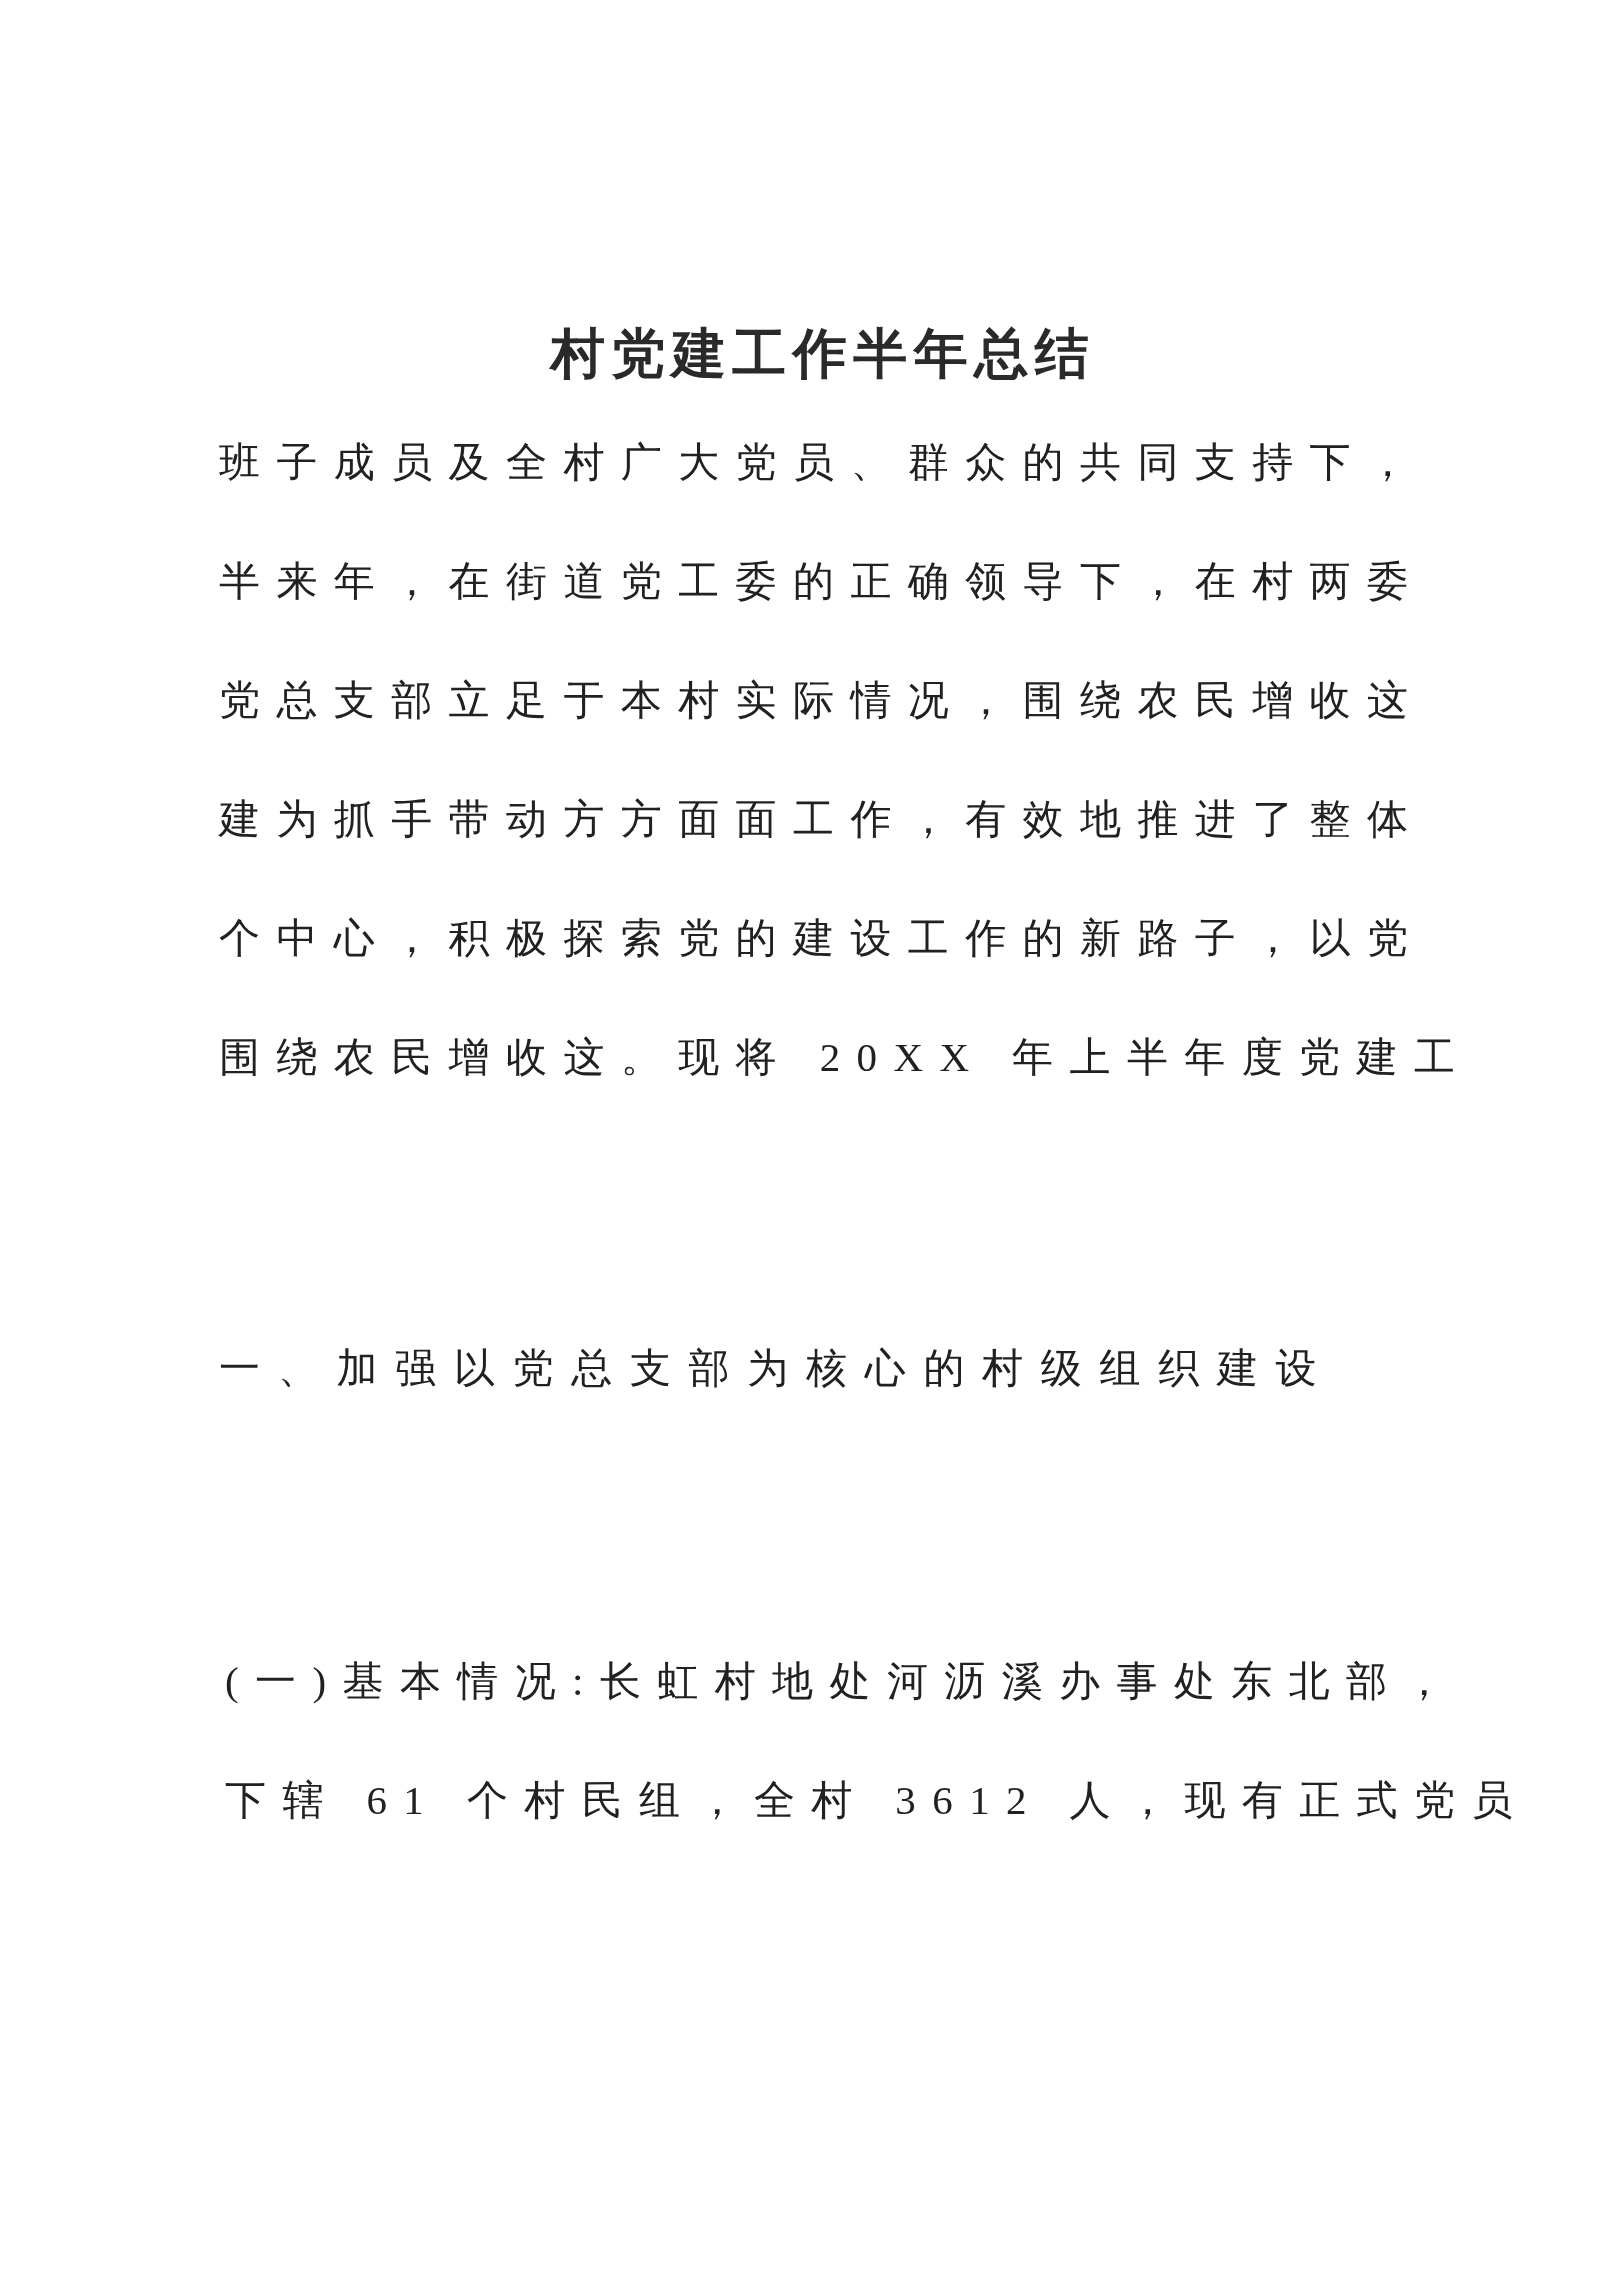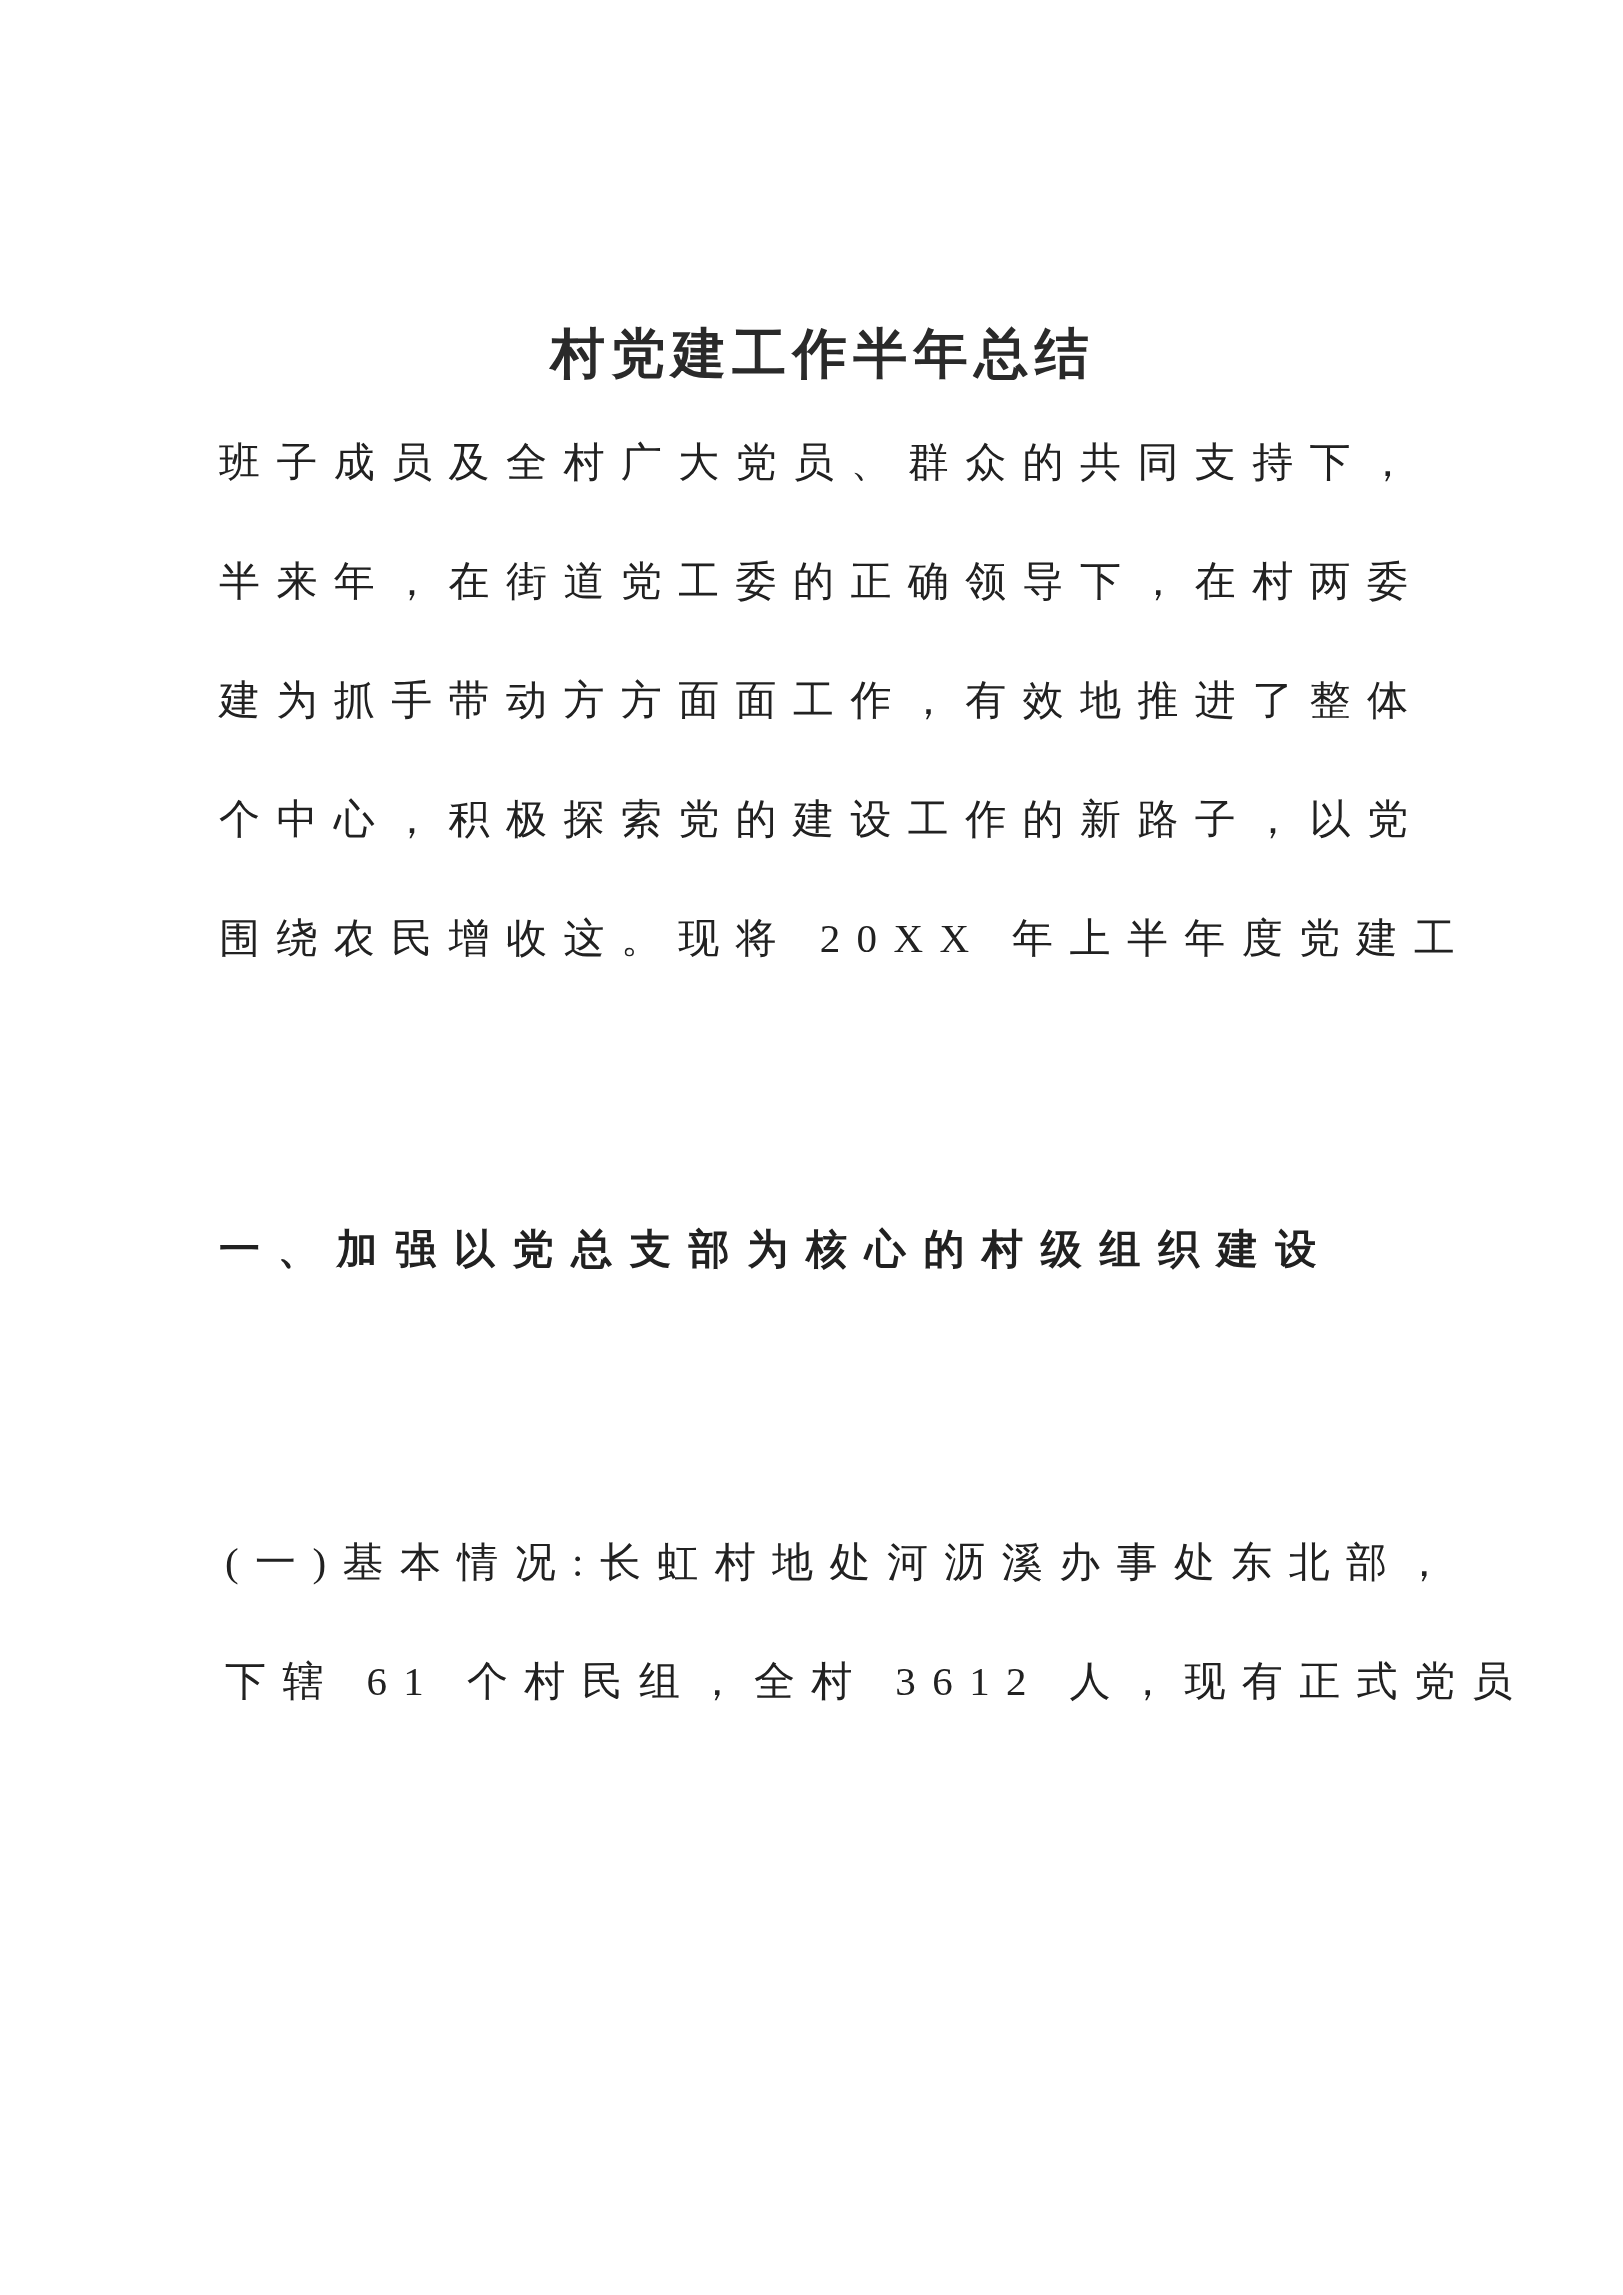--- a/index.html
+++ b/index.html
@@ -39,35 +39,36 @@
     line-height: 119px;
     letter-spacing: 16.4px;
     white-space: nowrap;
     font-weight: 400;
   }
   .section-heading {
     margin: 192px 0 0 0;
     font-size: 41px;
     line-height: 119px;
     letter-spacing: 17.7px;
-    font-weight: 700;
+    font-weight: 400;
     white-space: nowrap;
   }
   .para-2 { margin-top: 194px; margin-left: 6px; }
 </style>
 </head>
 <body>
 
 <div class="page">
 
   <h1 class="doc-title">村党建工作半年总结</h1>
 
   <div class="para para-1">
     <div class="line">班子成员及全村广大党员、群众的共同支持下，</div>
     <div class="line">半来年，在街道党工委的正确领导下，在村两委</div>
+    <div class="line">党总支部立足于本村实际情况，围绕农民增收这</div>
     <div class="line">建为抓手带动方方面面工作，有效地推进了整体</div>
     <div class="line">个中心，积极探索党的建设工作的新路子，以党</div>
     <div class="line">围绕农民增收这。现将 20XX 年上半年度党建工</div>
   </div>
 
   <div class="section-heading">一、加强以党总支部为核心的村级组织建设</div>
 
   <div class="para para-2">
     <div class="line">(一)基本情况:长虹村地处河沥溪办事处东北部，</div>
     <div class="line">下辖 61 个村民组，全村 3612 人，现有正式党员</div>

